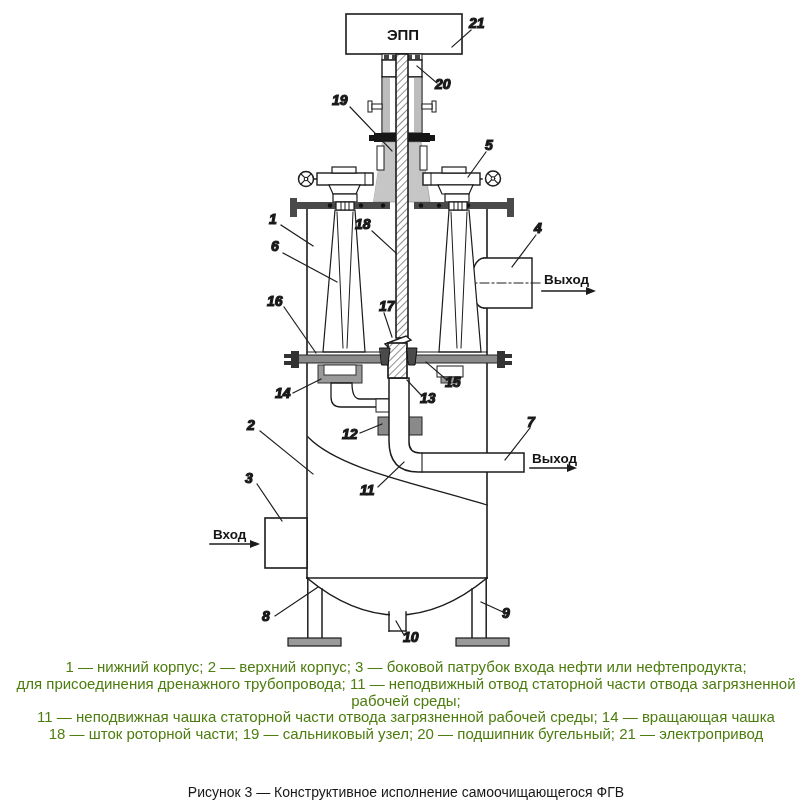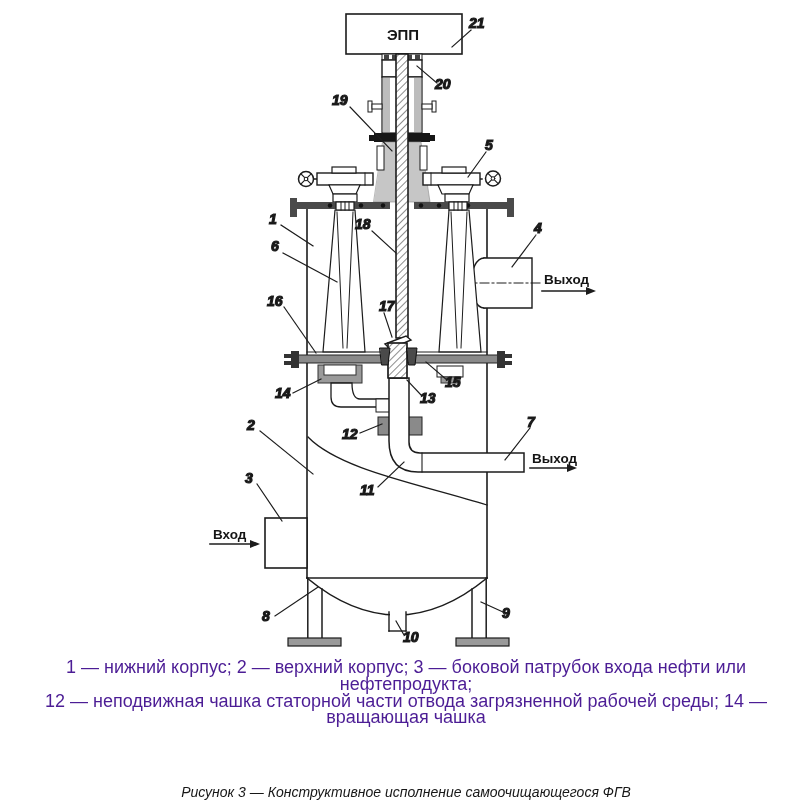--- a/index.html
+++ b/index.html
@@ -3,23 +3,23 @@
 <meta charset="utf-8">
 <style>
   html,body{margin:0;padding:0;background:#ffffff;}
   .page{position:relative;width:812px;height:811px;background:#ffffff;overflow:hidden;
         font-family:"Liberation Sans", sans-serif;color:#1c1c1c;}
   svg{position:absolute;left:0;top:0;}
   svg .co{font:italic 600 14px "Liberation Sans", sans-serif;fill:#151515;}
   svg .flow{font:bold 13.5px "Liberation Sans", sans-serif;fill:#151515;}
   svg .drive{font:600 15px "Liberation Sans", sans-serif;fill:#151515;}
   .legend{position:absolute;left:0;top:659px;width:812px;text-align:center;
-          font-size:18px;line-height:16.8px;color:#4c1d95;}
+          font-size:15px;line-height:16.8px;color:#4d7c0f;}
   .caption{position:absolute;left:0;top:784px;width:812px;text-align:center;
-           font-size:14px;color:#171717;font-style:italic;}
+           font-size:14px;color:#171717;}
 </style>
 </head>
 <body>
 
 <div class="page">
 
 <svg width="812" height="655" viewBox="0 0 812 655" stroke-linecap="square" fill="none">
   <defs>
     <pattern id="hatch" patternUnits="userSpaceOnUse" width="5" height="5" patternTransform="rotate(45)">
       <line x1="0" y1="0" x2="0" y2="5" stroke="#1c1c1c" stroke-width="1"></line>
@@ -294,18 +294,20 @@
         </g>
     <g>
           <line x1="471" y1="30" x2="452" y2="47"></line>
           <text class="co" x="469" y="28">21</text>
         </g>
   </g>
 </svg>
 
 <div class="legend">
   <div>1 — нижний корпус; 2 — верхний корпус; 3 — боковой патрубок входа нефти или нефтепродукта;</div>
-  <div>12 — неподвижная чашка статорной части отвода загрязненной рабочей среды; 14 — вращающая чашка</div>
+  <div>для присоединения дренажного трубопровода; 11 — неподвижный отвод статорной части отвода загрязненной рабочей среды;</div>
+  <div>11 — неподвижная чашка статорной части отвода загрязненной рабочей среды; 14 — вращающая чашка</div>
+  <div>18 — шток роторной части; 19 — сальниковый узел; 20 — подшипник бугельный; 21 — электропривод</div>
 </div>
 
 <div class="caption">Рисунок 3 — Конструктивное исполнение самоочищающегося ФГВ</div>
 
 </div>
 
 </body></html>

